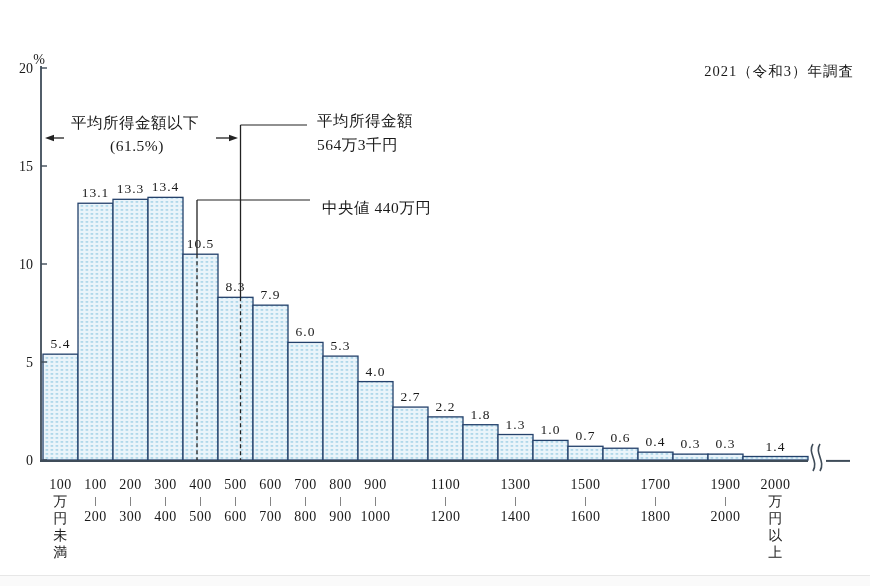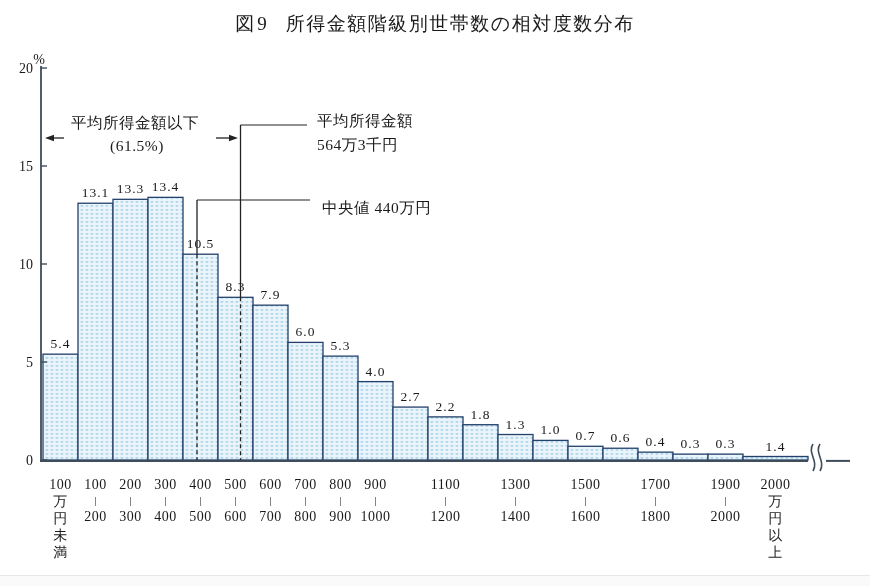--- a/index.html
+++ b/index.html
@@ -16,23 +16,21 @@
   .xlab{font-size:14px;letter-spacing:0.5px;}
   .xbar{font-size:11px;}
   .ann{font-size:15.5px;letter-spacing:0.5px;}
   .bottom-strip{position:absolute;left:0;bottom:0;width:870px;height:10px;
                 background:#fafafa;border-top:1px solid #e7e7e7;}
 </style>
 </head>
 <body>
 
 <div class="page">
-  <div class="title">
-    <span class="tprefix">図9</span><span>所得金額階級別世帯数の相対度数分布</span>
-  </div>
+  <div class="note">2021（令和3）年調査</div>
 
   <svg id="chart" width="870" height="586" viewBox="0 0 870 586">
     <defs>
       <pattern id="dots" width="5" height="4" patternUnits="userSpaceOnUse">
         <rect width="5" height="4" fill="#eaf4fa"></rect>
         <rect x="0.6" y="1" width="2.6" height="1.8" fill="#b0d8ea"></rect>
       </pattern>
     </defs>
     <g id="gchart">
         <rect x="43" y="354.15999999999997" width="35" height="105.84000000000003" fill="url(#dots)" stroke="#24416b" stroke-width="1.3"></rect>

